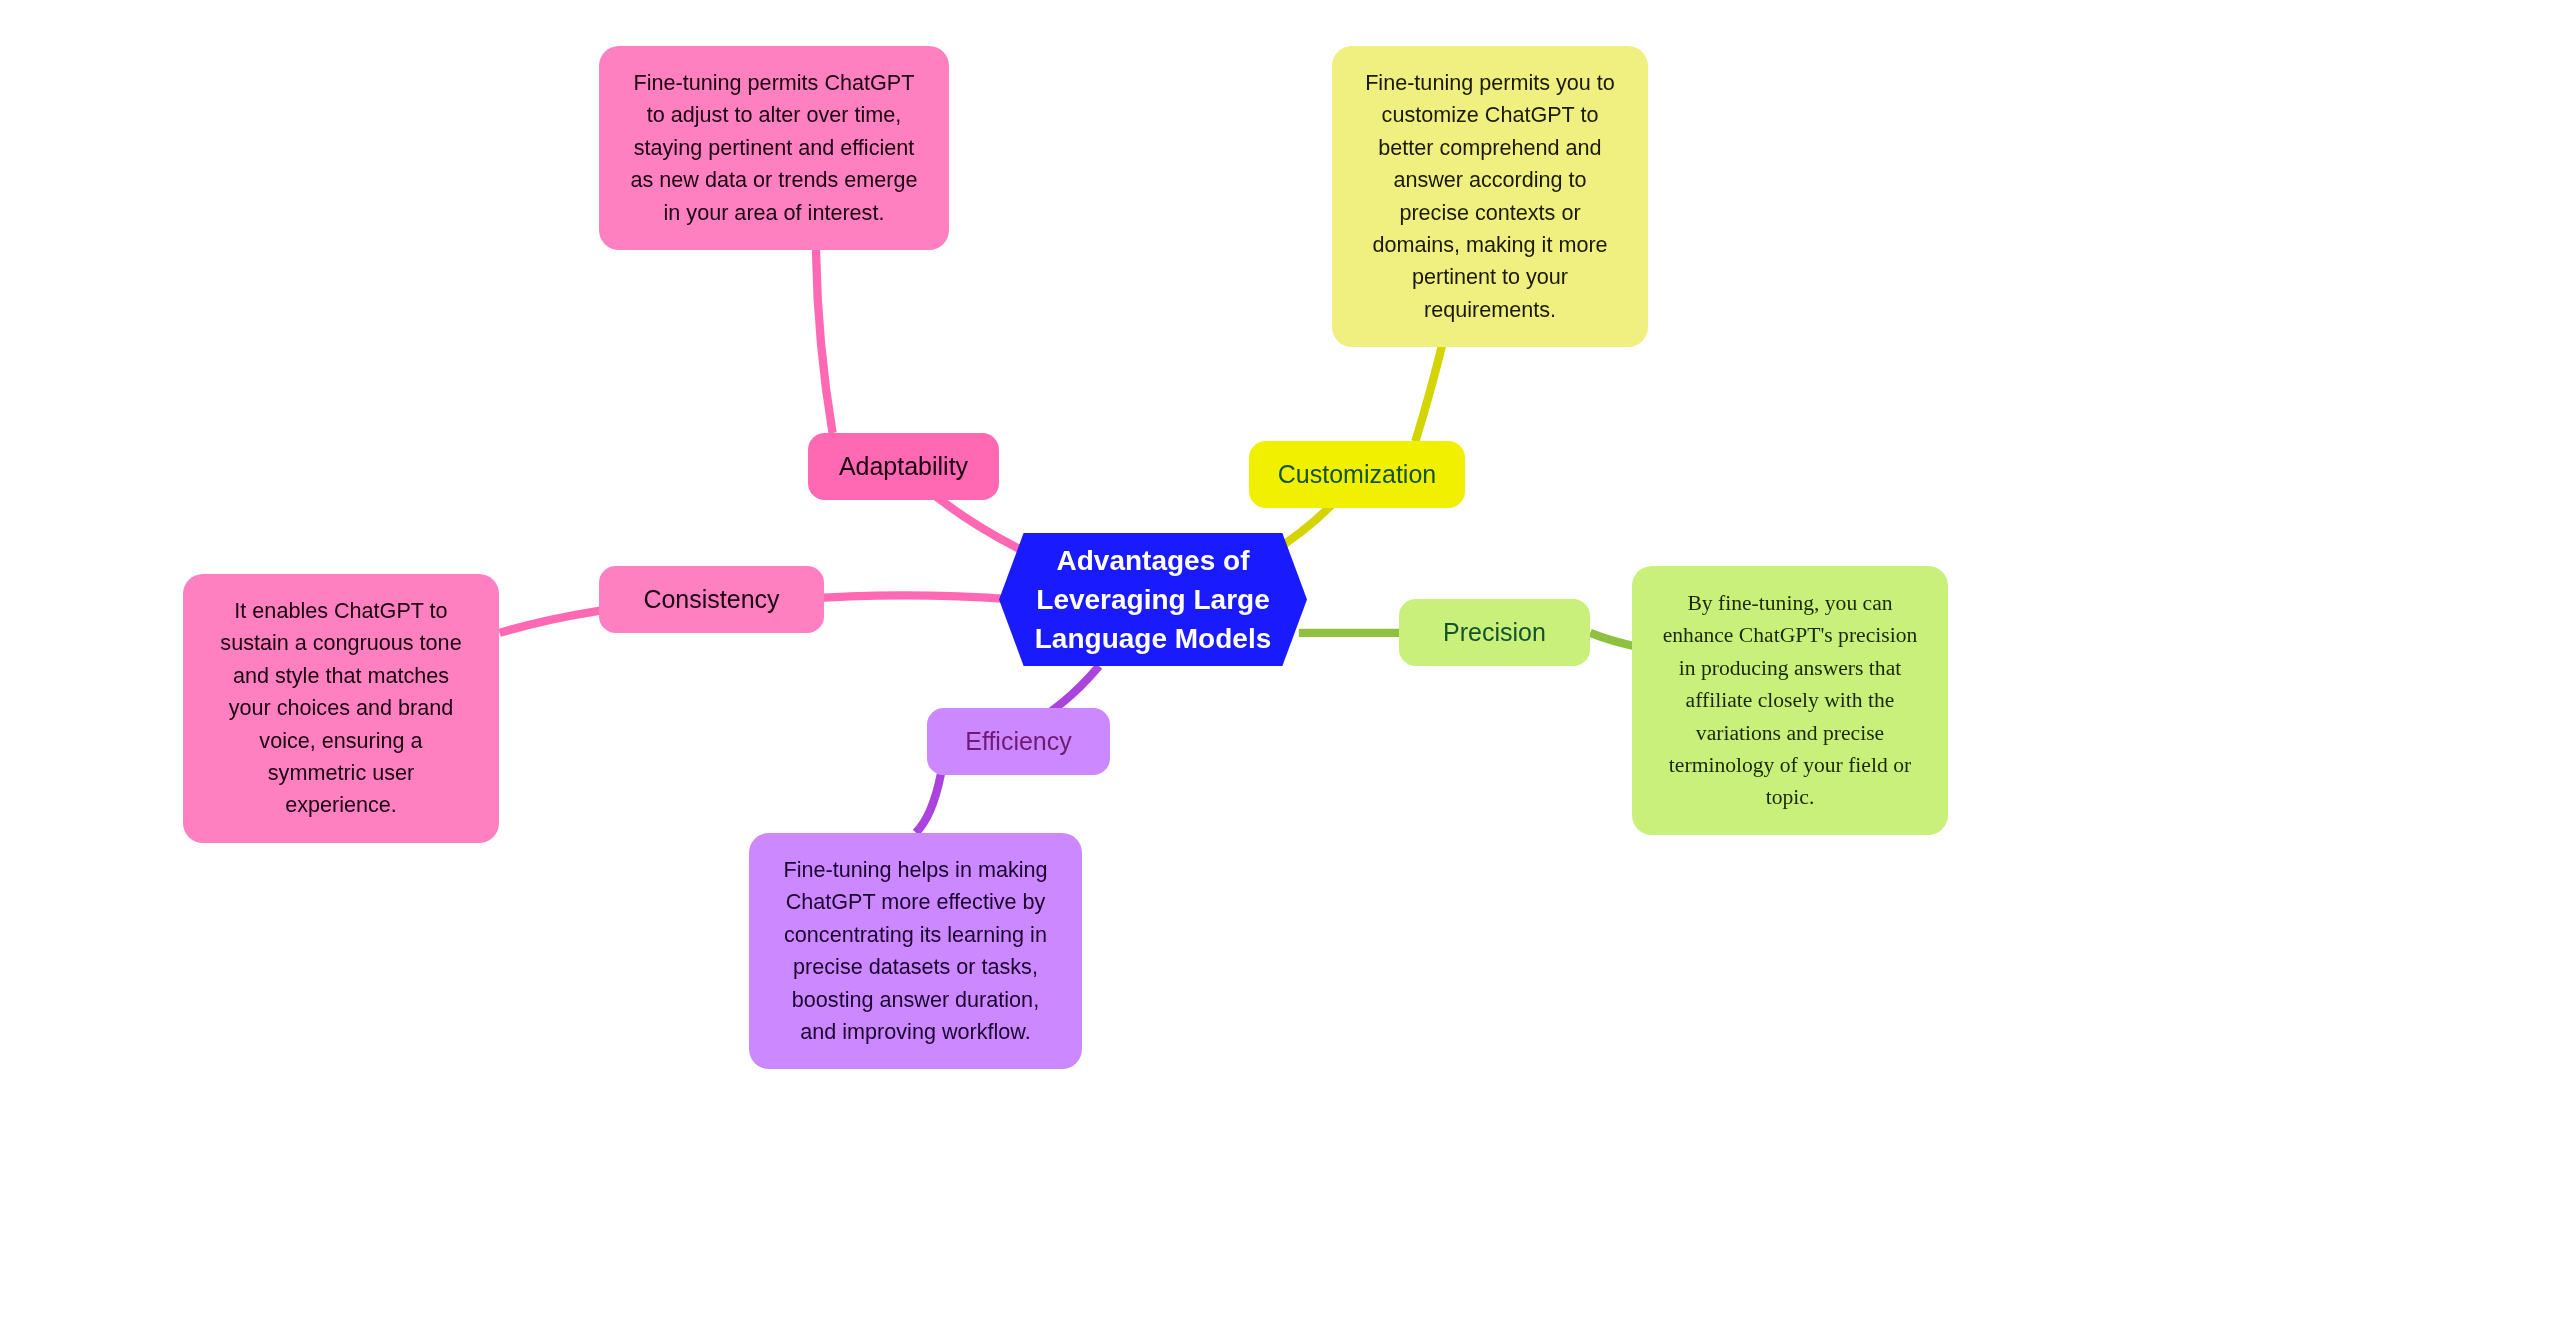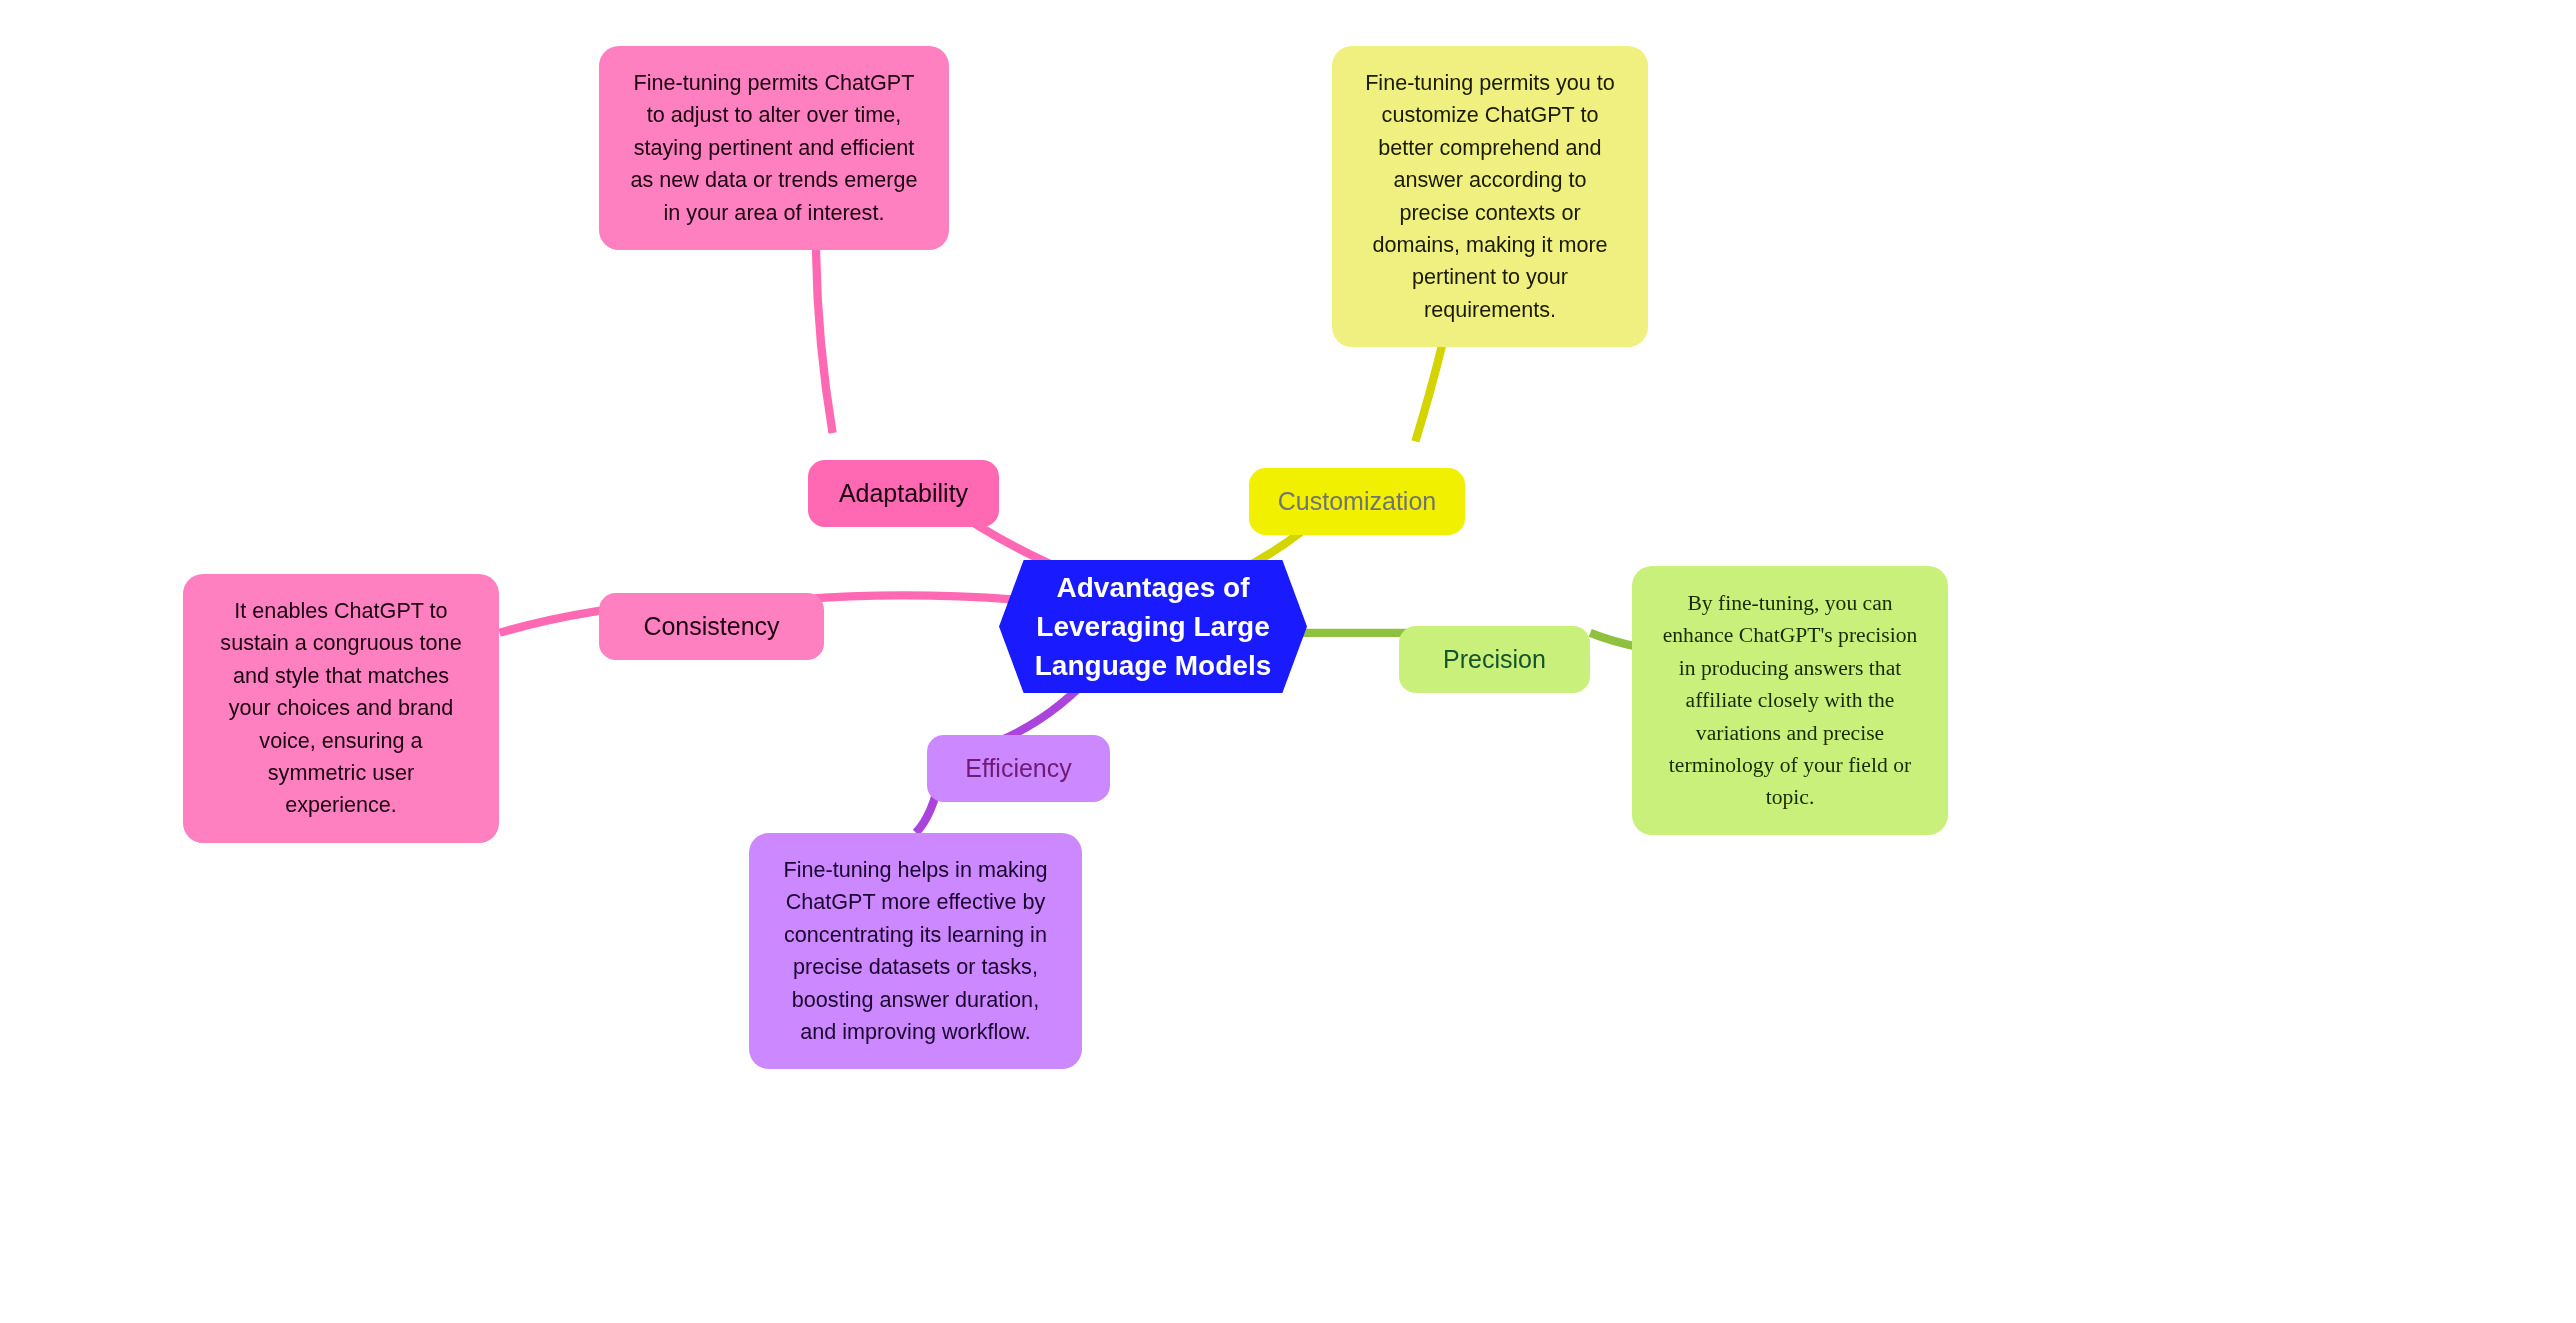--- a/index.html
+++ b/index.html
@@ -27,21 +27,20 @@
       position: absolute;
       text-align: center;
       border-radius: 16.7px;
       display: flex;
       align-items: center;
       justify-content: center;
       font-size: 23px;
       font-weight: 500;
       line-height: 1.4;
       padding: 16.7px 20px;
-      margin-top: 27px;
     }
     .center-node {
       background: #1a1aff;
       color: white;
       font-size: 28px;
       font-weight: bold;
       clip-path: polygon(8% 0%, 92% 0%, 100% 50%, 92% 100%, 8% 100%, 0% 50%);
       border-radius: 0;
       width: 308px;
       height: 133px;
@@ -54,21 +53,21 @@
       background: #ff69b4;
       color: #1a0010;
       width: 191px;
       height: 67px;
       left: 808px;
       top: 433px;
       font-size: 25px;
     }
     .customization-node {
       background: #f0f000;
-      color: #737373;
+      color: #14532d;
       width: 216px;
       height: 67px;
       left: 1249px;
       top: 441px;
       font-size: 25px;
     }
     .consistency-node {
       background: #ff80c0;
       color: #1a0010;
       width: 225px;

